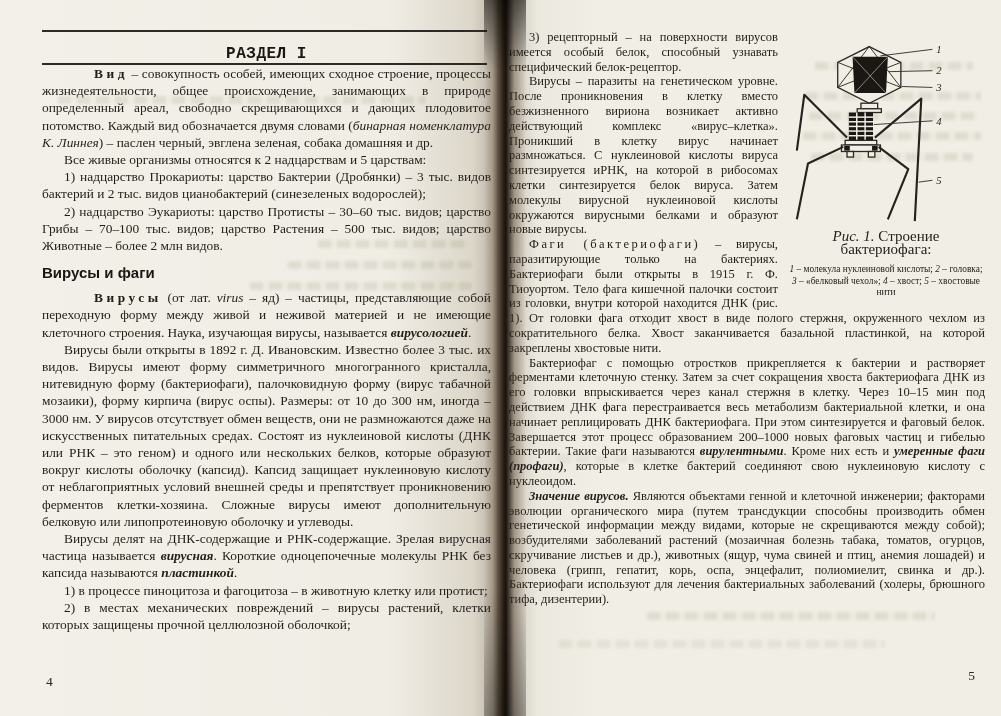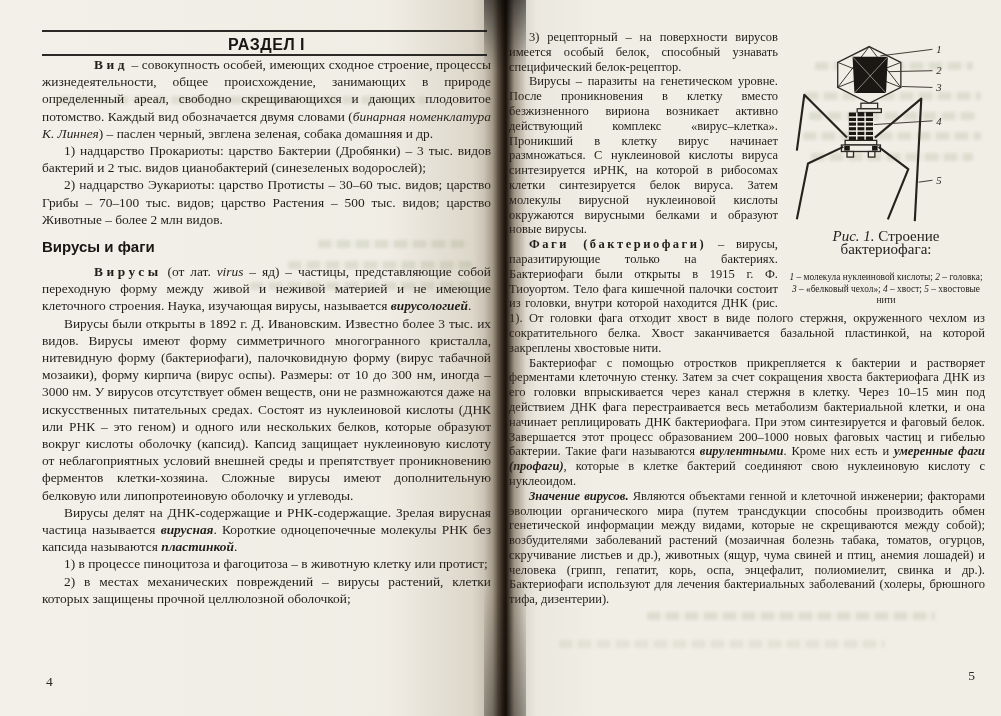--- a/index.html
+++ b/index.html
@@ -29,49 +29,49 @@
     filter:blur(.6px);
   }
   .spine::before{
     content:'';position:absolute;inset:0;
     background:linear-gradient(180deg,rgba(0,0,0,.55) 0%,rgba(0,0,0,0) 10%,rgba(0,0,0,0) 82%,rgba(0,0,0,.3) 100%);
   }
   
   .lp-content{position:relative;z-index:2;padding:30px 6px 0 42px;}
   .rule{height:2px;background:#2c2a26;margin-right:4px;}
   .section-label{
-    font-family:Liberation Sans, sans-serif;font-weight:bold;
-    font-size:16px;text-align:center;margin-top:4px;letter-spacing:.5px;color:#191714;
+    font-family:Liberation Mono, monospace;font-weight:bold;
+    font-size:16px;text-align:center;margin-top:13px;letter-spacing:.5px;color:#191714;
   }
   .section-title{
     font-family:"Liberation Sans",sans-serif;font-weight:bold;
     font-size:18.5px;text-align:center;margin:3px 0 9px 0;letter-spacing:.2px;color:#191714;
   }
   .body-l{font-size:13.4px;line-height:17.2px;text-align:justify;}
   .body-l p{margin:0;text-indent:22px;}
   .mid-heading{
     font-family:"Liberation Sans",sans-serif;font-weight:bold;font-size:15px;
     text-align:left;margin:10px 0 8px 0;color:#191714;
   }
   .first-para{margin-top:11px;}
   
   .rp-content{position:relative;z-index:2;padding:30px 16px 0 12px;}
   .body-r{font-size:12.5px;line-height:14.8px;text-align:justify;}
   .body-r p{margin:0;text-indent:20px;}
   .i{font-style:italic;}
   .bi{font-weight:bold;font-style:italic;}
   .sp{font-weight:bold;letter-spacing:3.5px;margin-left:30px;}
-  .sp2{font-weight:bold;letter-spacing:2.5px;}
+  .sp2{font-weight:normal;letter-spacing:2.5px;}
   
   .figure-float{
     float:right;width:198px;height:262px;margin:2px 0 4px 9px;position:relative;
   }
   .figure-float svg{display:block;margin:4px auto 0 auto;}
   .fig-caption{font-size:15px;line-height:13px;text-align:center;text-indent:0!important;margin-top:2px;color:#262220;}
-  .fig-legend{font-size:9.4px;line-height:11.5px;text-align:center;text-indent:0!important;margin-top:16px;color:#262220;}
+  .fig-legend{font-size:9.4px;line-height:11.5px;text-align:center;text-indent:0!important;margin-top:8px;color:#262220;}
   .phage-line{stroke:#2c2824;stroke-width:1.4;fill:none;}
   .phage-thin{stroke:#2c2824;stroke-width:1;fill:none;}
   .phage-dark{fill:#1b1713;}
   .phage-paper{fill:#f1eee6;}
   .fiber{stroke:#26221e;stroke-width:2.3;fill:none;stroke-linejoin:round;}
   .leader{stroke:#35302a;stroke-width:1;}
   .fig-num{font-family:"Liberation Serif",serif;font-style:italic;font-size:11.5px;fill:#2a2520;}
   
   .pageno{position:absolute;font-size:13.5px;color:#2a2724;z-index:3;}
   .pageno-left{left:46px;bottom:26px;}
@@ -94,20 +94,21 @@
     <div class="ghost" style="top:261px;left:288px;width:184px;"></div>
     <div class="ghost" style="top:282px;left:250px;width:222px;"></div>
 
     <div class="lp-content">
       <div class="rule"></div>
       <div class="section-label">РАЗДЕЛ I</div>
       <div class="rule"></div>
 
       <div class="body-l">
         <p class="first-para"><span class="sp">Вид</span><span> – совокупность особей, имеющих сходное строение, процессы жизнедеятельности, общее происхождение, занимающих в природе определенный ареал, свободно скрещивающихся и дающих плодовитое потомство. Каждый вид обозначается двумя словами (</span><span class="i">бинарная номенклатура К. Линнея</span><span>) – паслен черный, эвглена зеленая, собака домашняя и др.</span></p>
+        <p>Все живые организмы относятся к 2 надцарствам и 5 царствам:</p>
         <p>1) надцарство Прокариоты: царство Бактерии (Дробянки) – 3 тыс. видов бактерий и 2 тыс. видов цианобактерий (синезеленых водорослей);</p>
         <p>2) надцарство Эукариоты: царство Протисты – 30–60 тыс. видов; царство Грибы – 70–100 тыс. видов; царство Растения – 500 тыс. видов; царство Животные – более 2 млн видов.</p>
       </div>
 
       <div class="mid-heading">Вирусы и фаги</div>
 
       <div class="body-l">
         <p><span class="sp">Вирусы</span><span> (от лат. </span><span class="i">virus</span><span> – яд) – частицы, представляющие собой переходную форму между живой и неживой материей и не имеющие клеточного строения. Наука, изучающая вирусы, называется </span><span class="bi">вирусологией</span><span>.</span></p>
         <p>Вирусы были открыты в 1892 г. Д. Ивановским. Известно более 3 тыс. их видов. Вирусы имеют форму симметричного многогранного кристалла, нитевидную форму (бактериофаги), палочковидную форму (вирус табачной мозаики), форму кирпича (вирус оспы). Размеры: от 10 до 300 нм, иногда – 3000 нм. У вирусов отсутствует обмен веществ, они не размножаются даже на искусственных питательных средах. Состоят из нуклеиновой кислоты (ДНК или РНК – это геном) и одного или нескольких белков, которые образуют вокруг кислоты оболочку (капсид). Капсид защищает нуклеиновую кислоту от неблагоприятных условий внешней среды и препятствует проникновению ферментов клетки-хозяина. Сложные вирусы имеют дополнительную белковую или липопротеиновую оболочку и углеводы.</p>
         <p><span>Вирусы делят на ДНК-содержащие и РНК-содержащие. Зрелая вирусная частица называется </span><span class="bi">вирусная</span><span>. Короткие одноцепочечные молекулы РНК без капсида называются </span><span class="bi">пластинкой</span><span>.</span></p>

